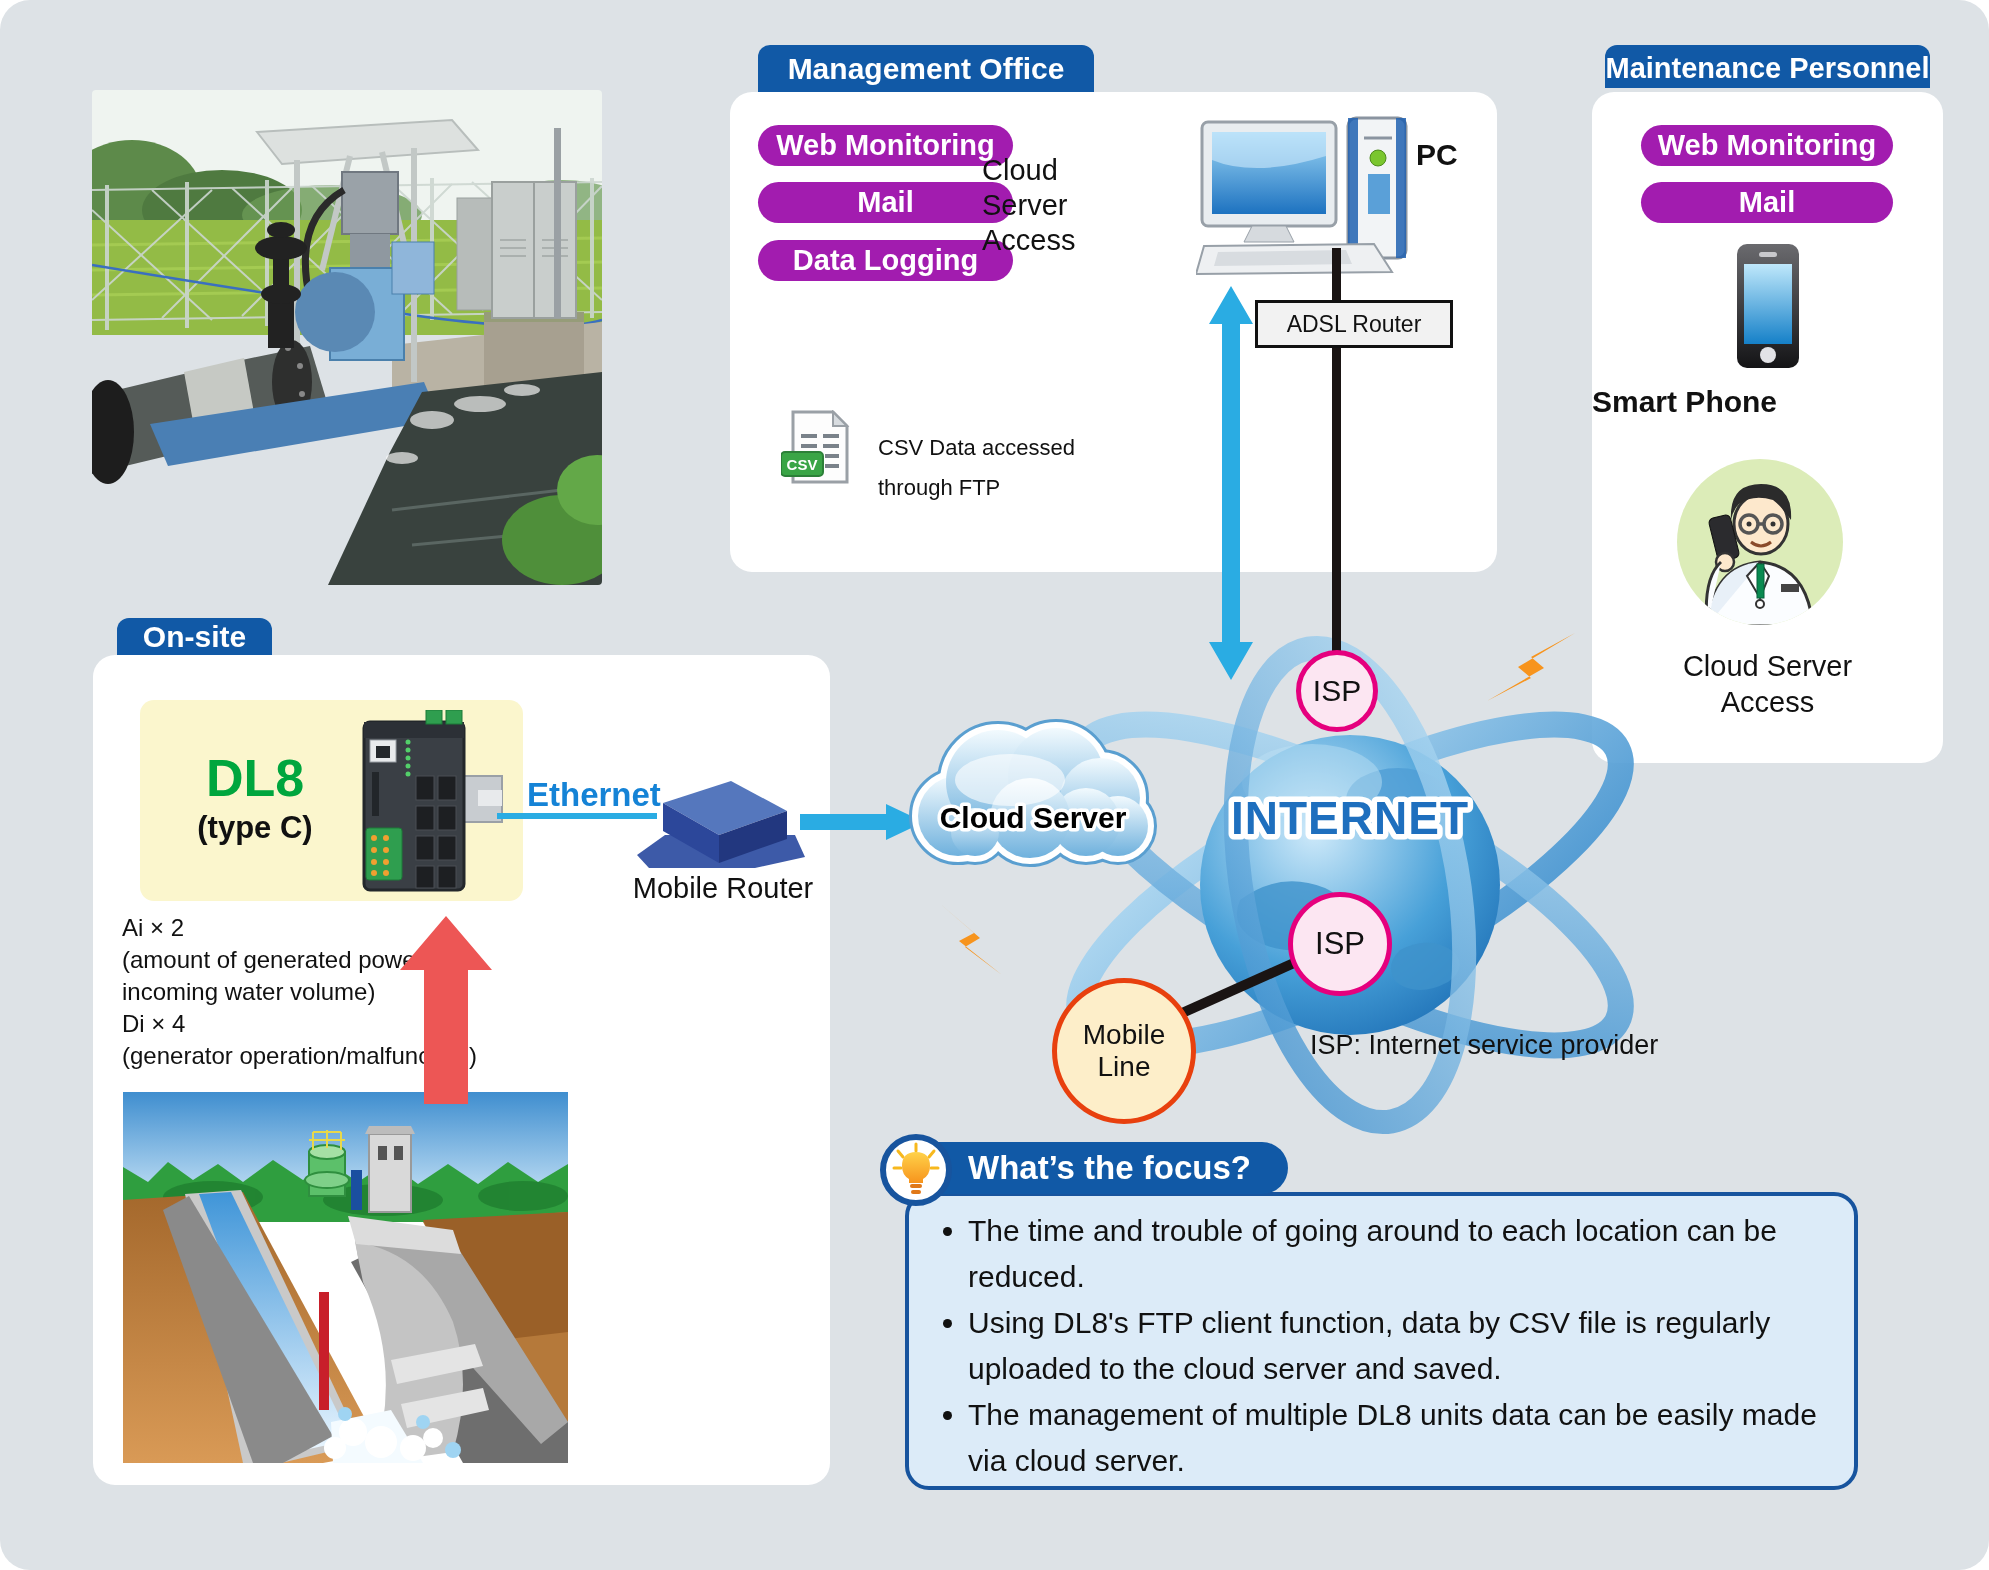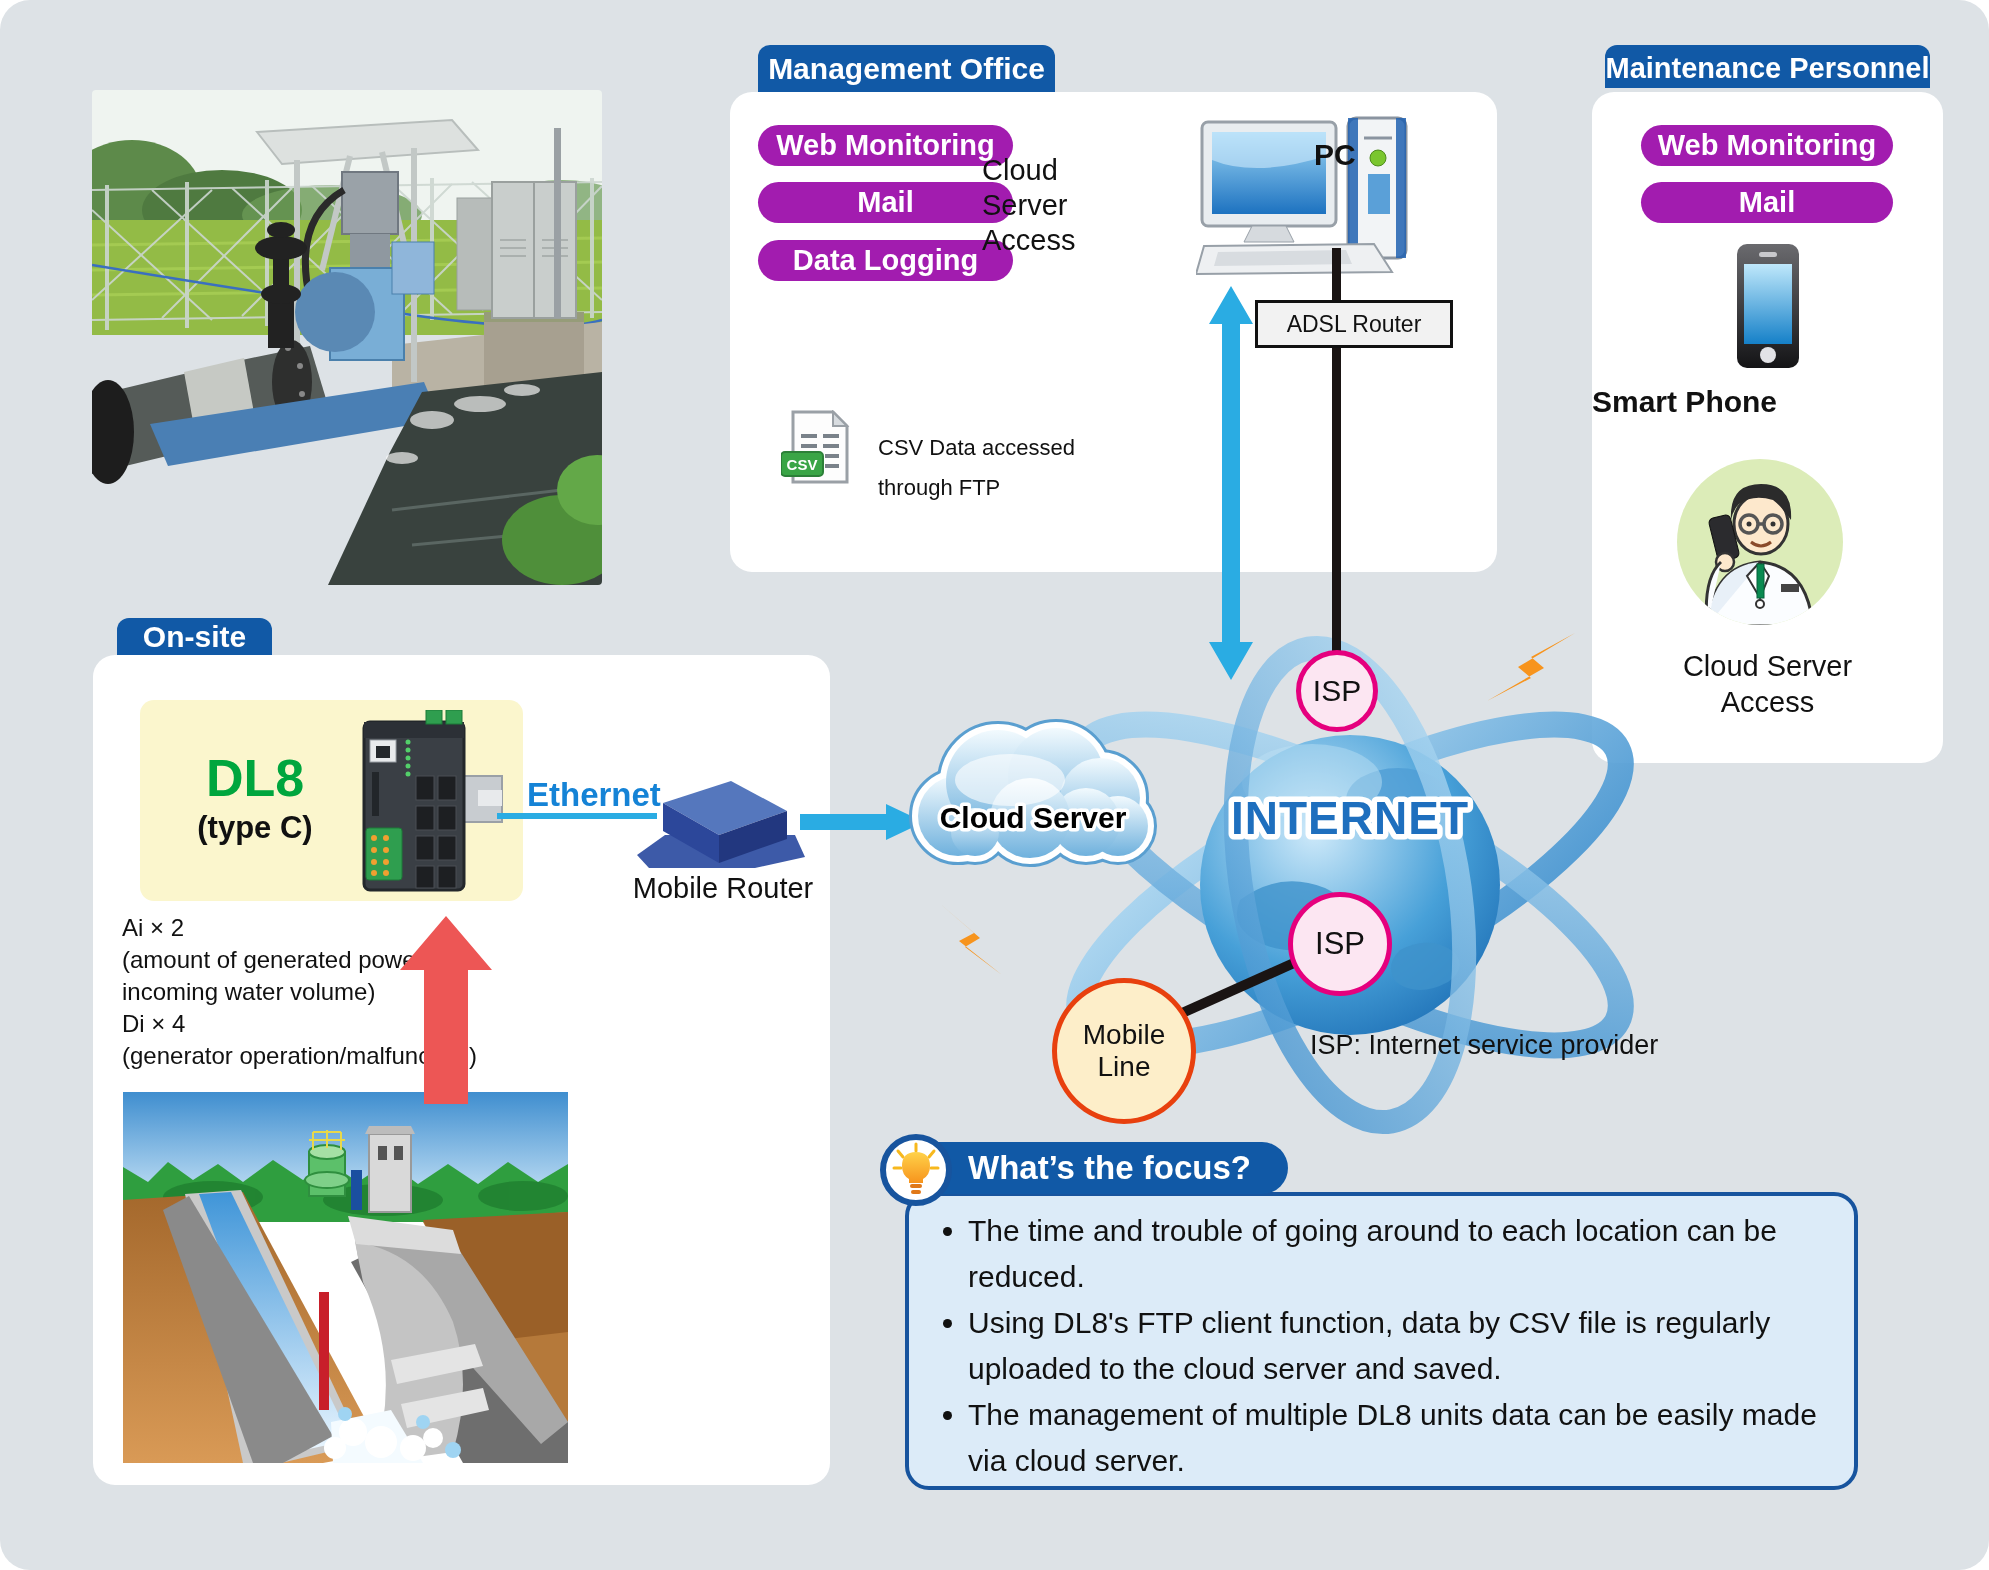--- a/index.html
+++ b/index.html
@@ -7,26 +7,26 @@
           overflow:hidden;font-family:"Liberation Sans",sans-serif;color:#111;}
   .abs{position:absolute;}
   
   .card{position:absolute;background:#fff;border-radius:22px;z-index:1;}
   .tab{position:absolute;background:#1159a6;color:#fff;font-weight:bold;text-align:center;
        border-radius:12px 12px 0 0;z-index:1;}
   .pill{position:absolute;background:#a21caf;color:#fff;font-weight:bold;text-align:center;
         border-radius:22px;font-size:29px;z-index:2;}
   
   #mo-card{left:730px;top:92px;width:767px;height:480px;}
-  #mo-tab{left:758px;top:45px;width:297px;height:47px;font-size:30px;line-height:47px;}
+  #mo-tab{left:758px;top:45px;width:336px;height:47px;font-size:30px;line-height:47px;}
   .mo-pill{left:758px;width:255px;height:41px;line-height:41px;}
   #mo-pill-0{top:125px}#mo-pill-1{top:182px}#mo-pill-2{top:240px}
   #csa-text{left:982px;top:153px;font-size:29px;line-height:35px;white-space:pre-line;z-index:2;}
   #pc-icon{left:1196px;top:112px;width:250px;height:170px;z-index:2;}
-  #pc-label{left:1314px;top:138px;font-size:30px;font-weight:bold;z-index:2;}
+  #pc-label{left:1416px;top:138px;font-size:30px;font-weight:bold;z-index:2;}
   #adsl-box{left:1255px;top:300px;width:192px;height:42px;background:#f2f2f2;border:3px solid #111;
             font-size:23px;text-align:center;line-height:42px;z-index:10;}
   #csv-icon{left:781px;top:410px;width:72px;height:74px;z-index:2;}
   #csv-note{left:878px;top:428px;font-size:22px;line-height:40px;white-space:pre-line;z-index:2;}
   
   #mp-card{left:1592px;top:92px;width:351px;height:671px;}
   #mp-tab{left:1605px;top:45px;width:325px;height:43px;font-size:29px;line-height:47px;}
   .mp-pill{left:1641px;width:252px;height:41px;line-height:41px;}
   #mp-pill-0{top:125px}#mp-pill-1{top:182px}
   #phone-icon{left:1737px;top:244px;width:62px;height:124px;z-index:2;}

